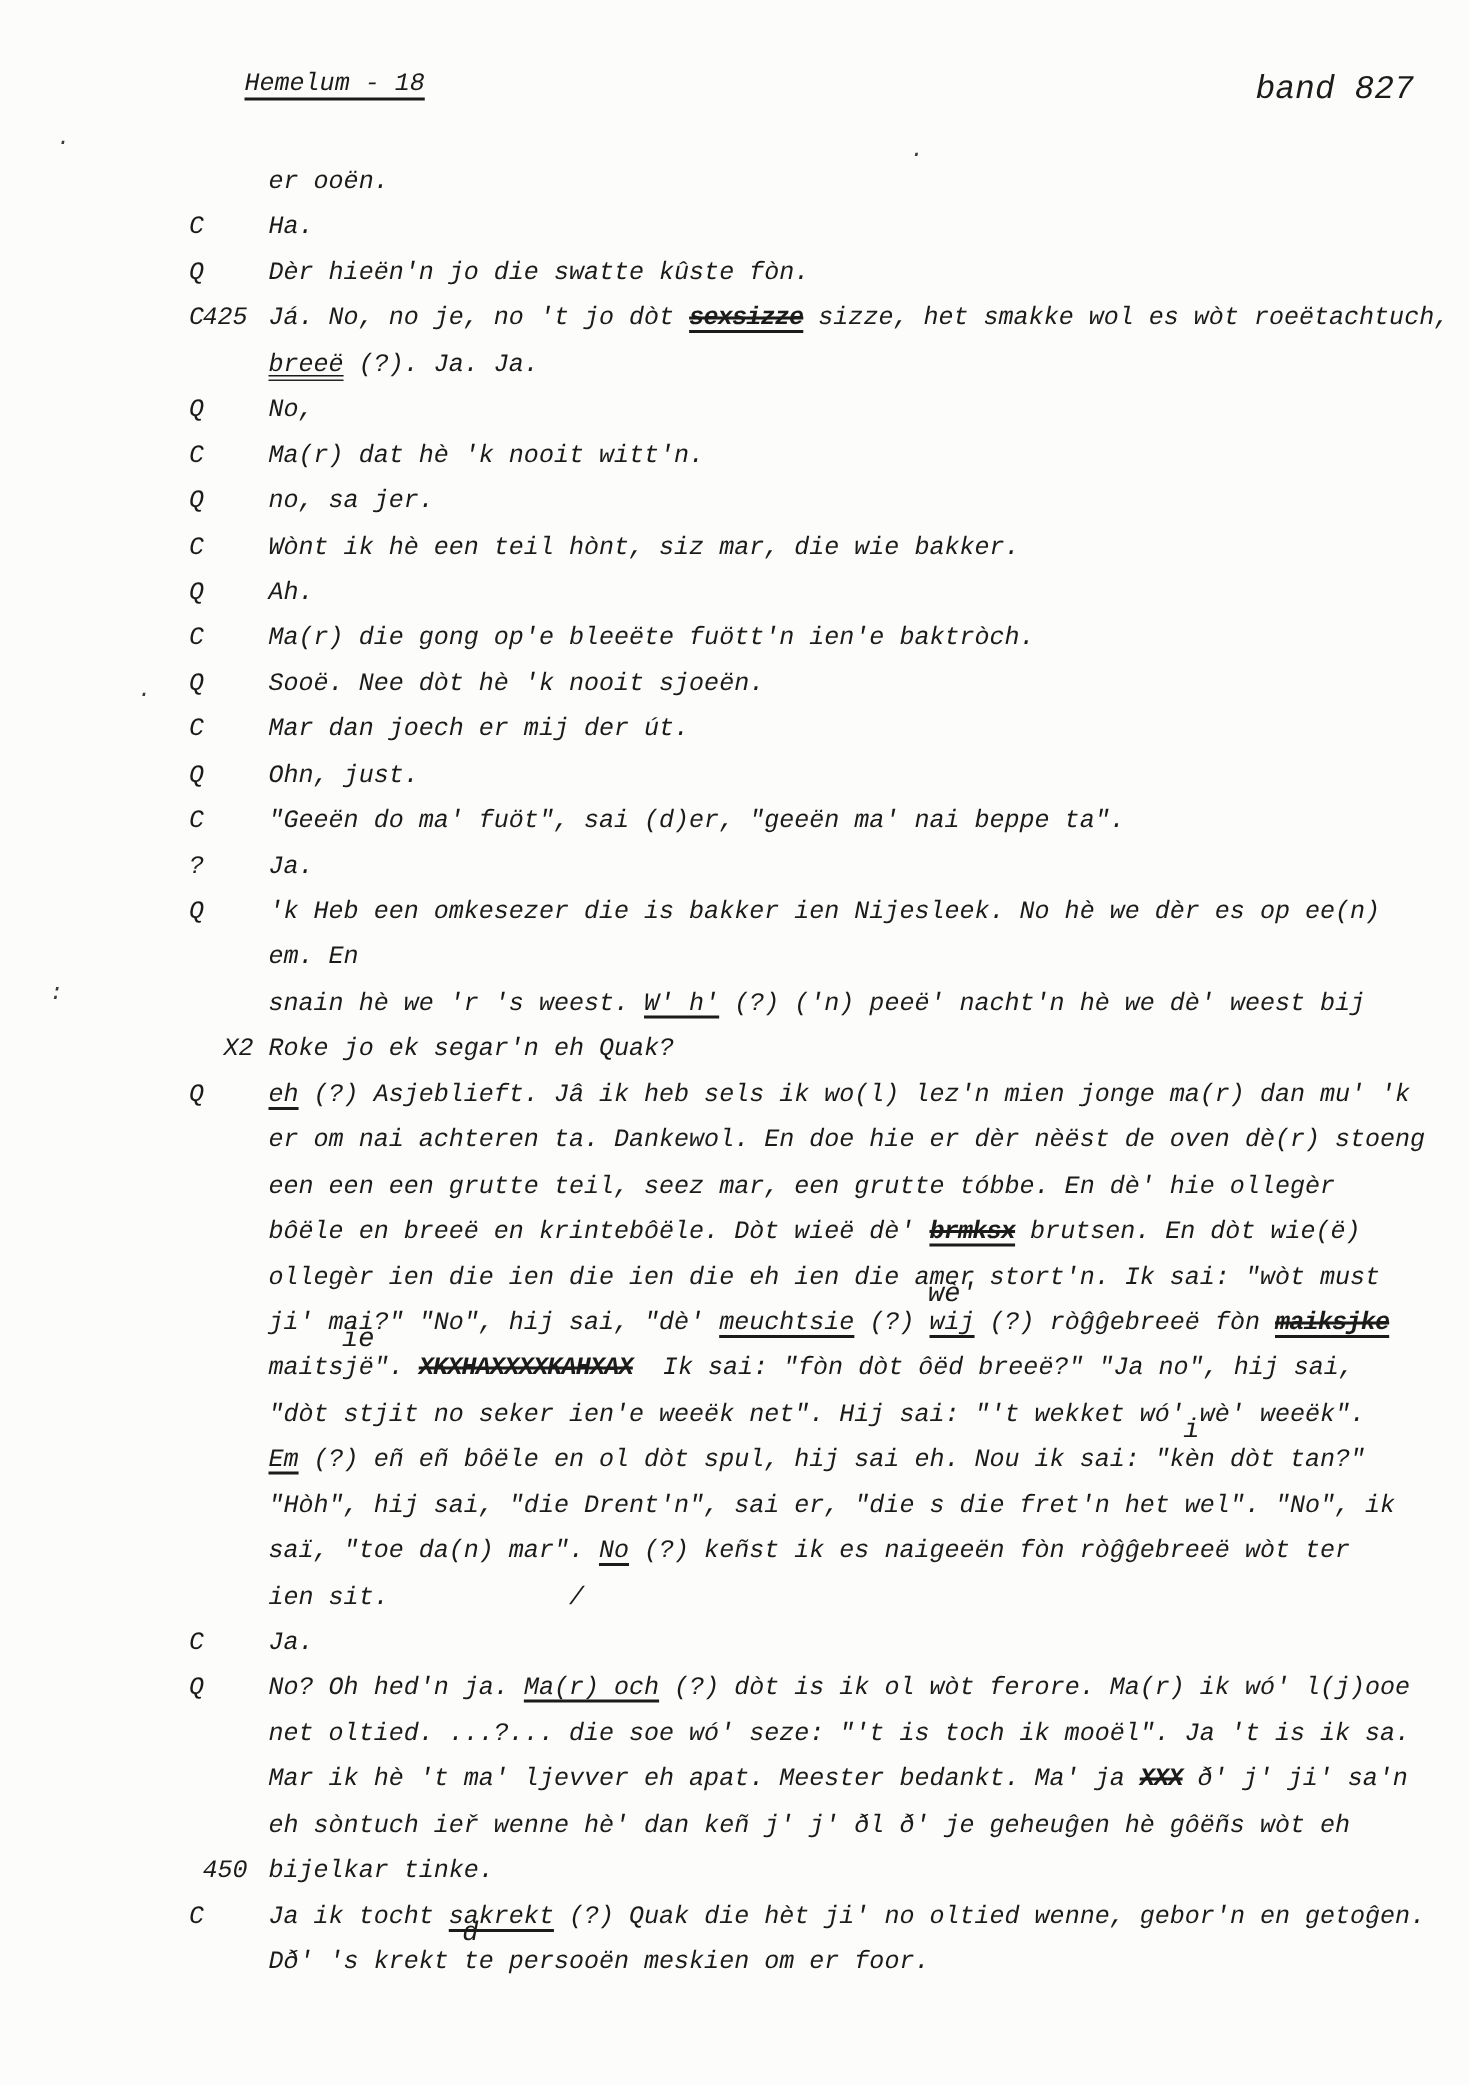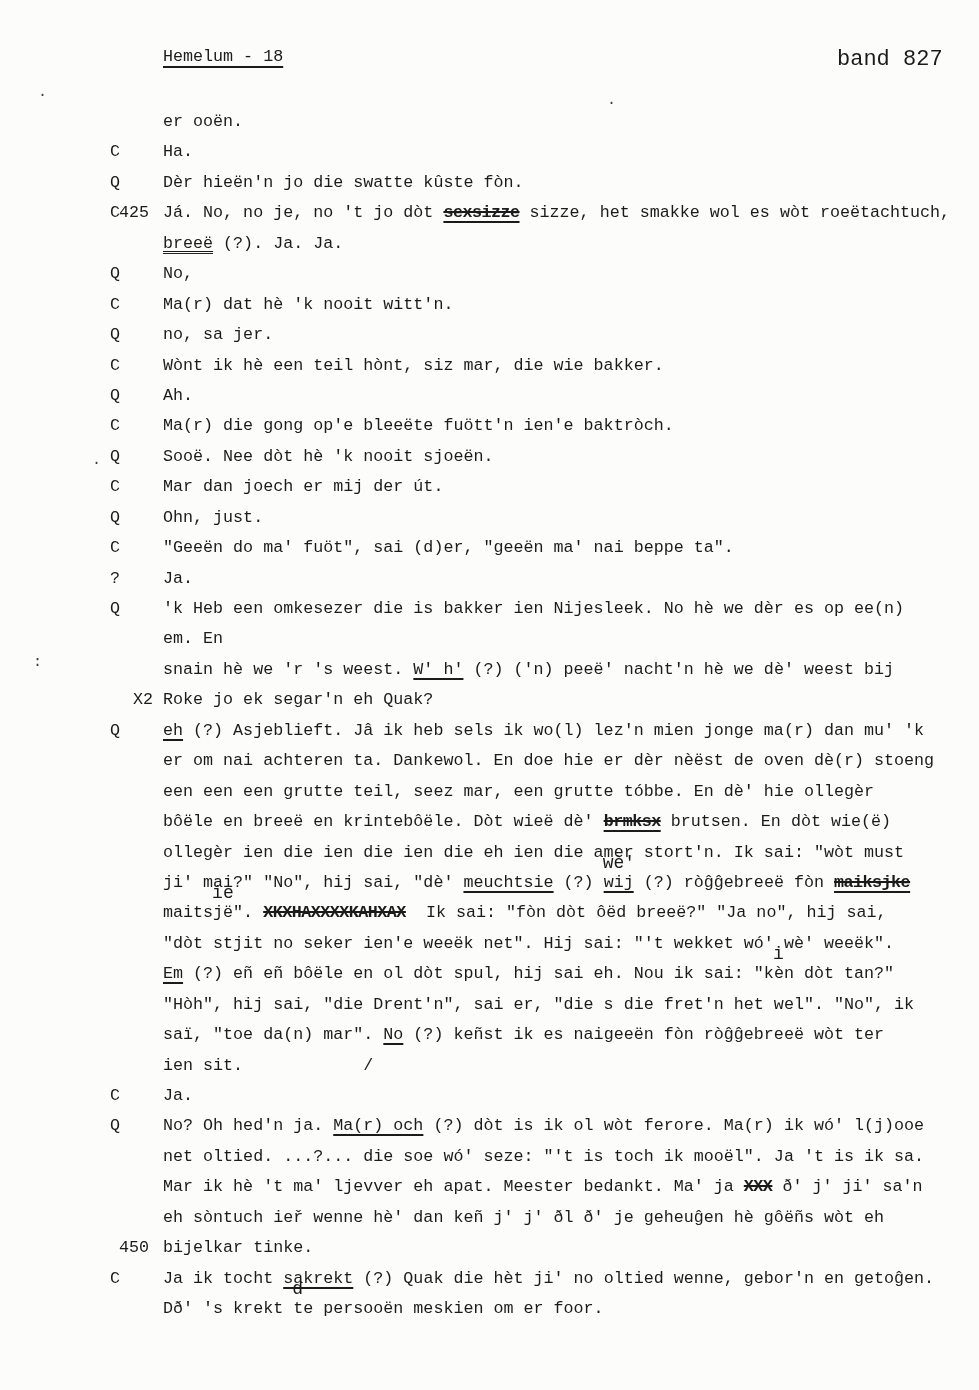--- a/index.html
+++ b/index.html
@@ -4,34 +4,34 @@
 <style>
   html,body{margin:0;padding:0;}
   body{
     width:979px;height:1390px;
     background:#fcfcfb;
     position:relative;
     font-family:"Liberation Mono","DejaVu Sans Mono",monospace;
     color:#1b1b1b;
     overflow:hidden;
   }
-  .page{position:absolute;inset:0;}
+  .page{position:absolute;inset:0;font-style:italic;}
   .hdr-left{
     position:absolute;left:163px;top:47px;
     font-size:16.7px;
     text-decoration:underline;
     text-decoration-thickness:1.5px;
     text-underline-offset:5px;
     white-space:pre;
   }
   .hdr-right{
     position:absolute;left:837px;top:47px;
     font-size:22px;white-space:pre;
   }
-  #doc{position:absolute;left:0;top:107px;width:877px;}
+  #doc{position:absolute;left:16px;top:107px;width:877px;}
   .ln{
     position:relative;
     height:30.45px;line-height:30.45px;
     font-size:16.7px;
     white-space:pre;
   }
   .num{position:absolute;left:71px;top:0;margin-left:48px;}
   .spk{position:absolute;left:110px;top:0;}
   .spk.x2{left:133px;}
   .txt{display:block;margin-left:163px;}

